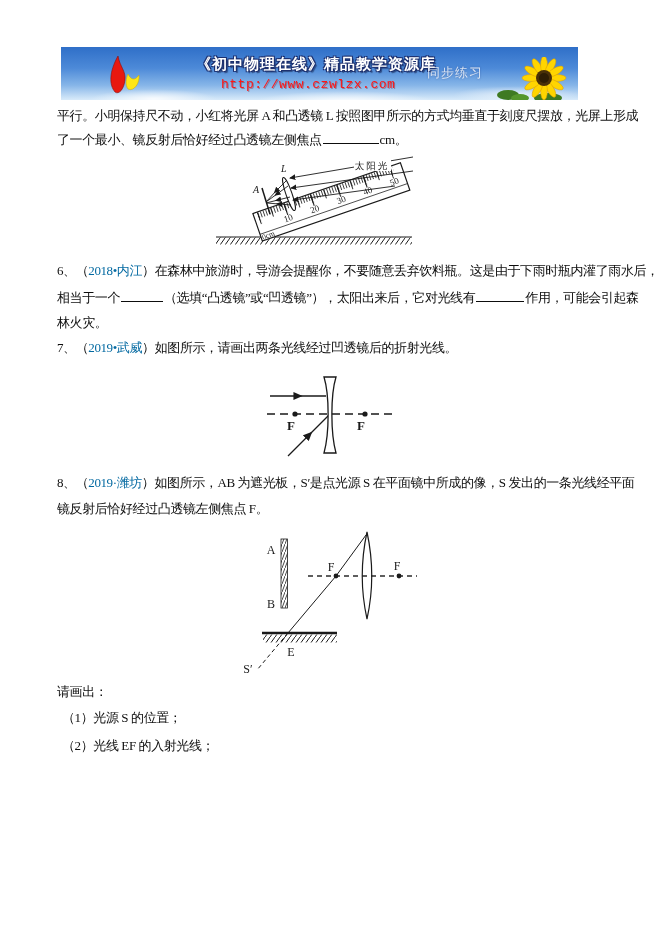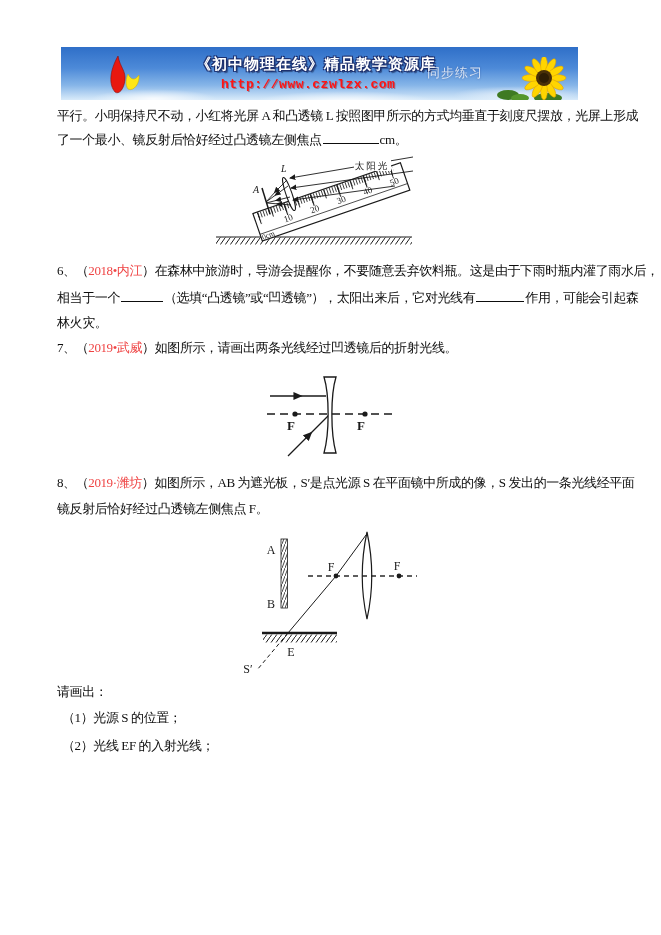--- a/index.html
+++ b/index.html
@@ -10,30 +10,30 @@
   .banner{position:absolute;left:61px;top:47px;width:517px;height:53px;overflow:hidden;
     background:
       radial-gradient(ellipse 90px 14px at 18% 98%, rgba(255,255,255,.85), rgba(255,255,255,0) 70%),
       radial-gradient(ellipse 130px 16px at 55% 104%, rgba(255,255,255,.9), rgba(255,255,255,0) 70%),
       radial-gradient(ellipse 90px 12px at 88% 90%, rgba(255,255,255,.6), rgba(255,255,255,0) 70%),
       linear-gradient(180deg,#2f6fc8 0%,#4d8ad8 40%,#86b5e8 72%,#d9ebfa 100%);}
   .banner-title{position:absolute;left:90px;top:9px;width:330px;text-align:center;
     font-size:15px;font-weight:bold;letter-spacing:1px;color:#ffffff;line-height:16px;
     text-shadow:-1px -1px 0 #1c2f6e,1px -1px 0 #1c2f6e,-1px 1px 0 #1c2f6e,1px 1px 0 #1c2f6e,2px 2px 1px rgba(10,20,60,.55);}
   .banner-url{position:absolute;left:160px;top:31px;width:170px;text-align:center;
-    font-family:"Liberation Mono","DejaVu Sans Mono",monospace;font-size:13px;font-weight:bold;
+    font-family:"Liberation Mono","DejaVu Sans Mono",monospace;font-size:13px;font-weight:normal;
     color:#ff1414;letter-spacing:.5px;line-height:14px;text-shadow:1px 1px 0 rgba(120,0,0,.35);}
   .banner-watermark{position:absolute;left:366px;top:17px;font-size:13px;letter-spacing:1px;
     color:rgba(255,255,255,.78);text-shadow:0 0 2px rgba(40,70,140,.6);font-family:Liberation Serif, serif;}
   .logo{position:absolute;left:42px;top:5px;}
   .sunflower{position:absolute;right:4px;top:10px;}
 
   
   .line{position:absolute;left:57px;white-space:nowrap;font-size:13px;line-height:17px;letter-spacing:-0.4px;color:#0d0d0d;text-align:center;}
-  .cite{color:#ef4444;}
+  .cite{color:#0369a1;}
   .blank{display:inline-block;border-bottom:1px solid #0d0d0d;height:12px;margin:0 1px;}
   .w56{width:56px}.w42{width:42px}.w48{width:48px}
   .fig{position:absolute;}
   svg text{font-family:"Liberation Serif","DejaVu Serif",serif;}
 </style>
 </head>
 <body>
 
 <div class="page">
 

